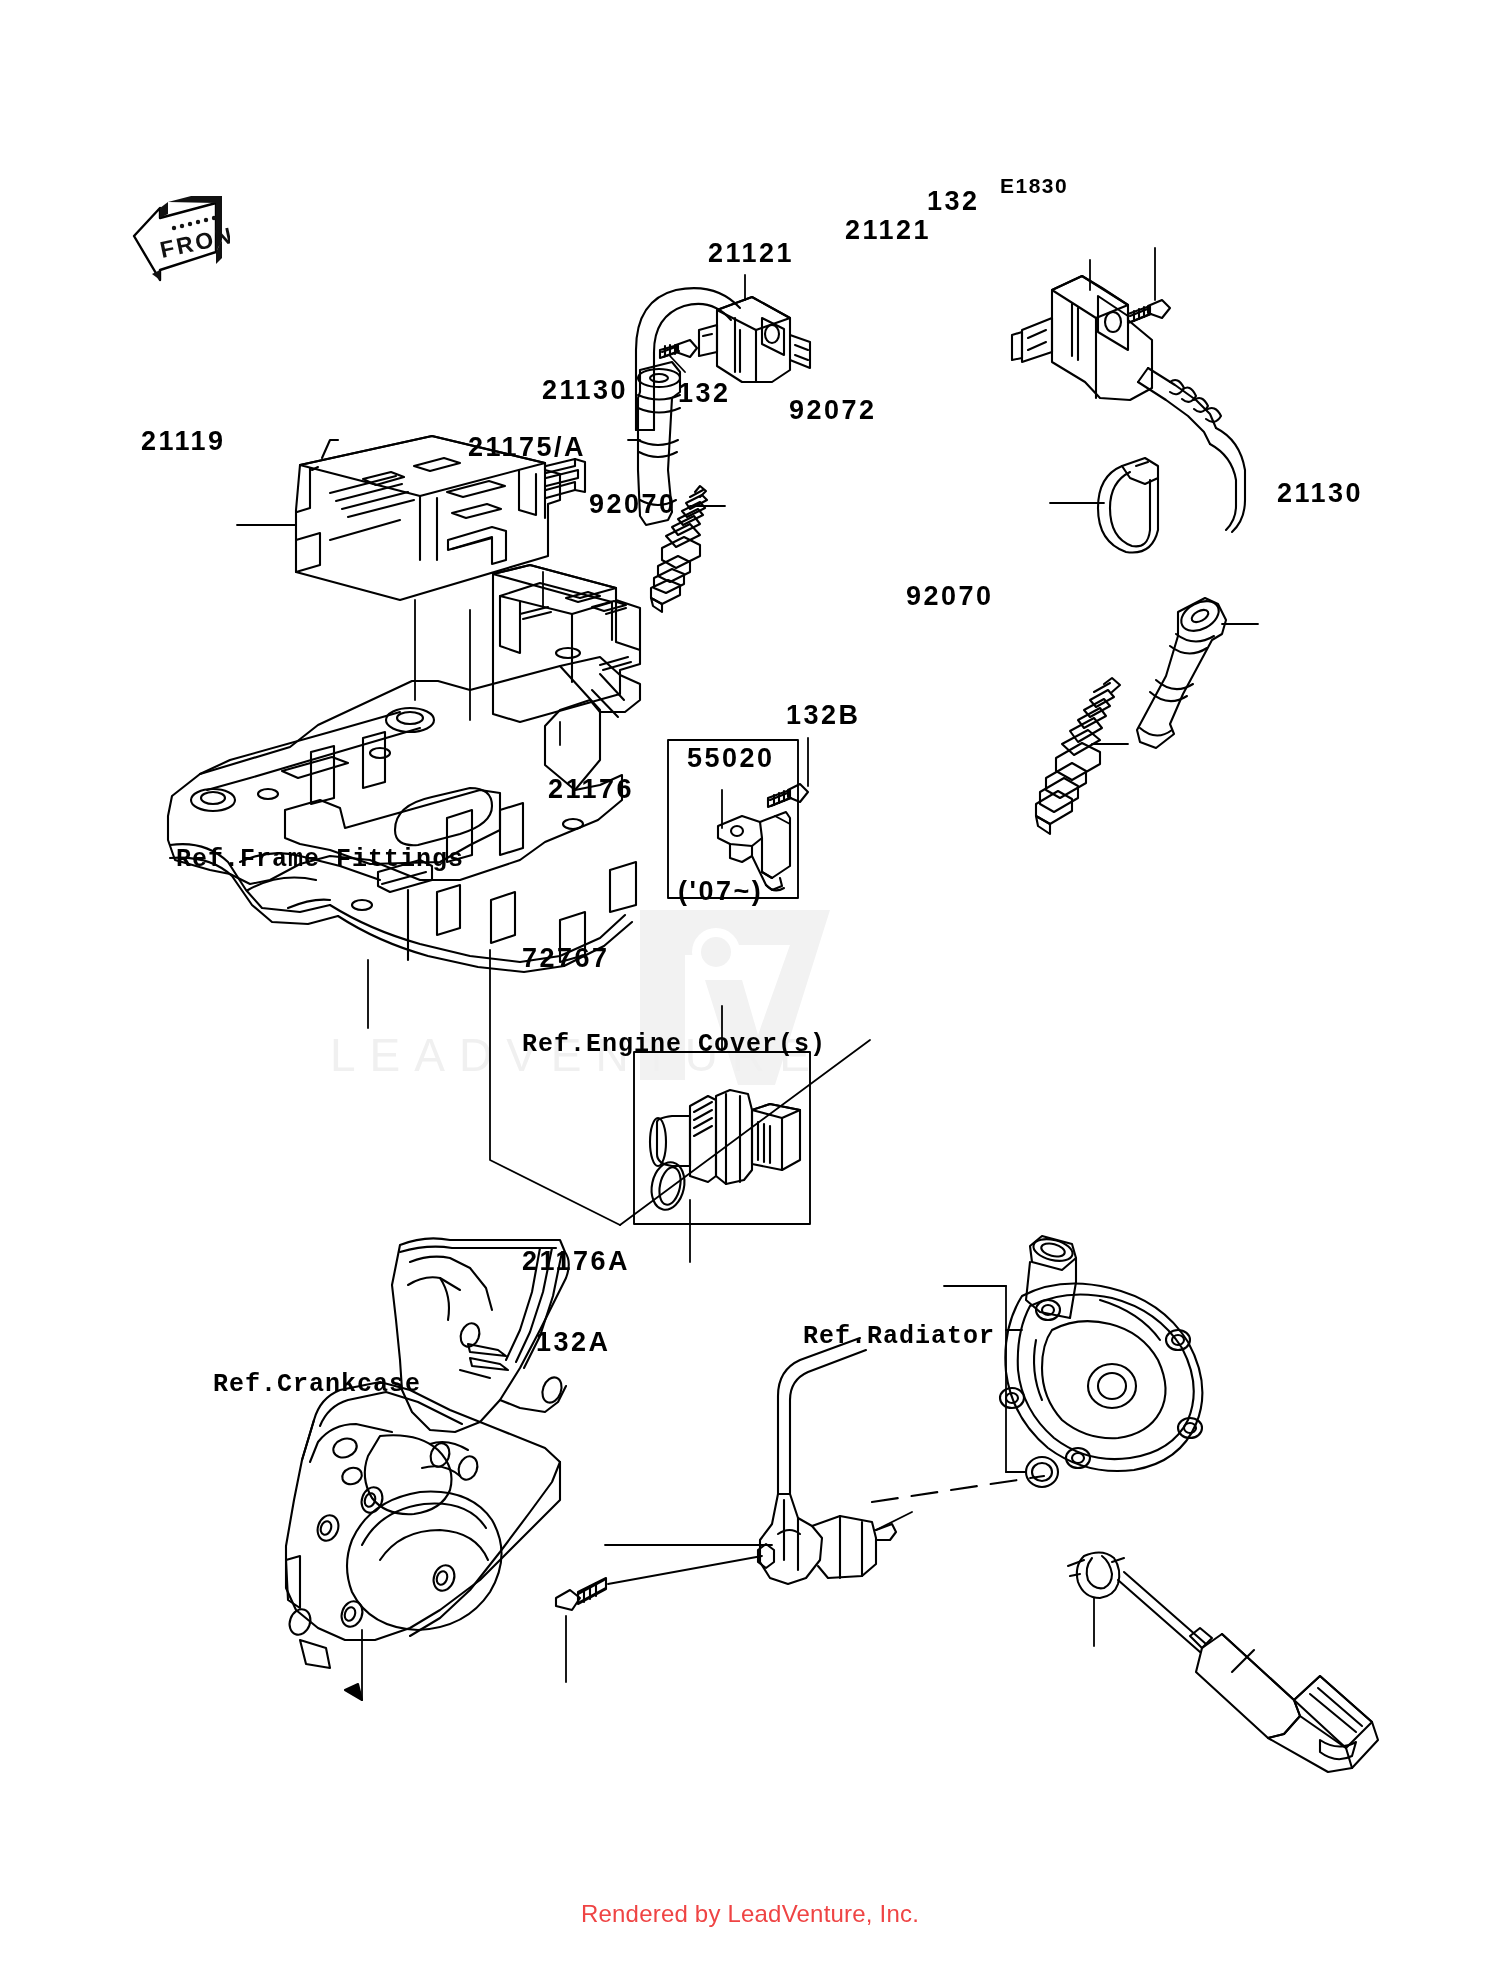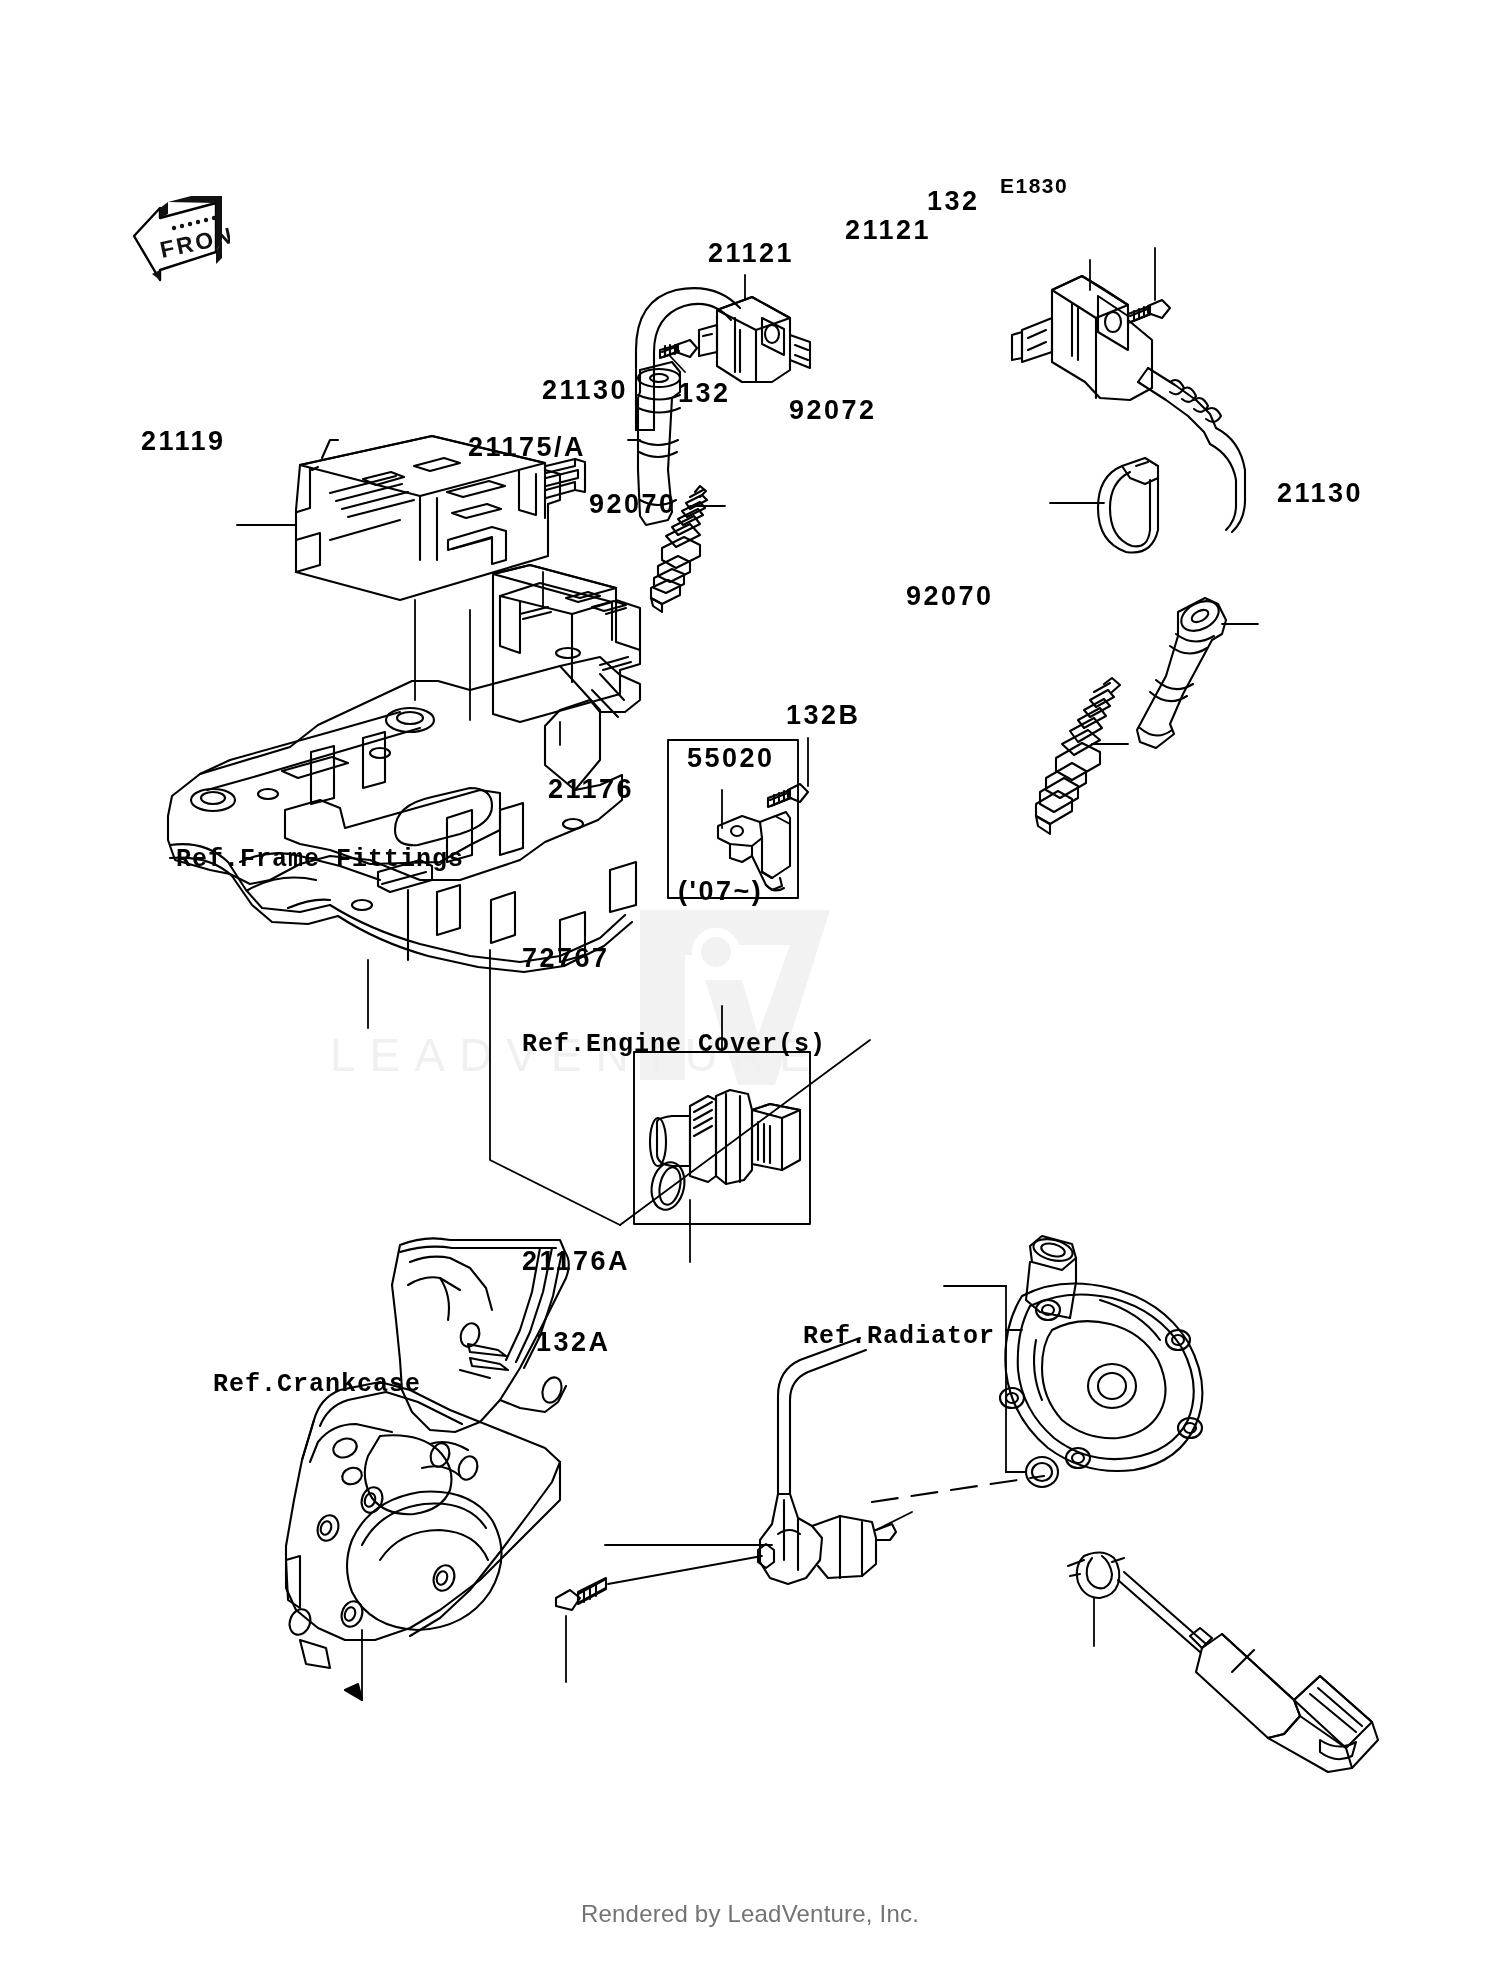--- a/index.html
+++ b/index.html
@@ -79,21 +79,21 @@
   }
   
   #footer {
     position: absolute;
     left: 0; top: 1900px;
     width: 1500px;
     text-align: center;
     z-index: 5;
     font-family: "Liberation Sans", sans-serif;
     font-size: 24px;
-    color: #737373;
+    color: #ef4444;
     letter-spacing: 0.2px;
   }
 </style>
 </head>
 <body>
 
 <div id="page">
 
   <div id="watermark">
     <svg class="wm-mark" viewBox="0 0 210 200" xmlns="http://www.w3.org/2000/svg">

